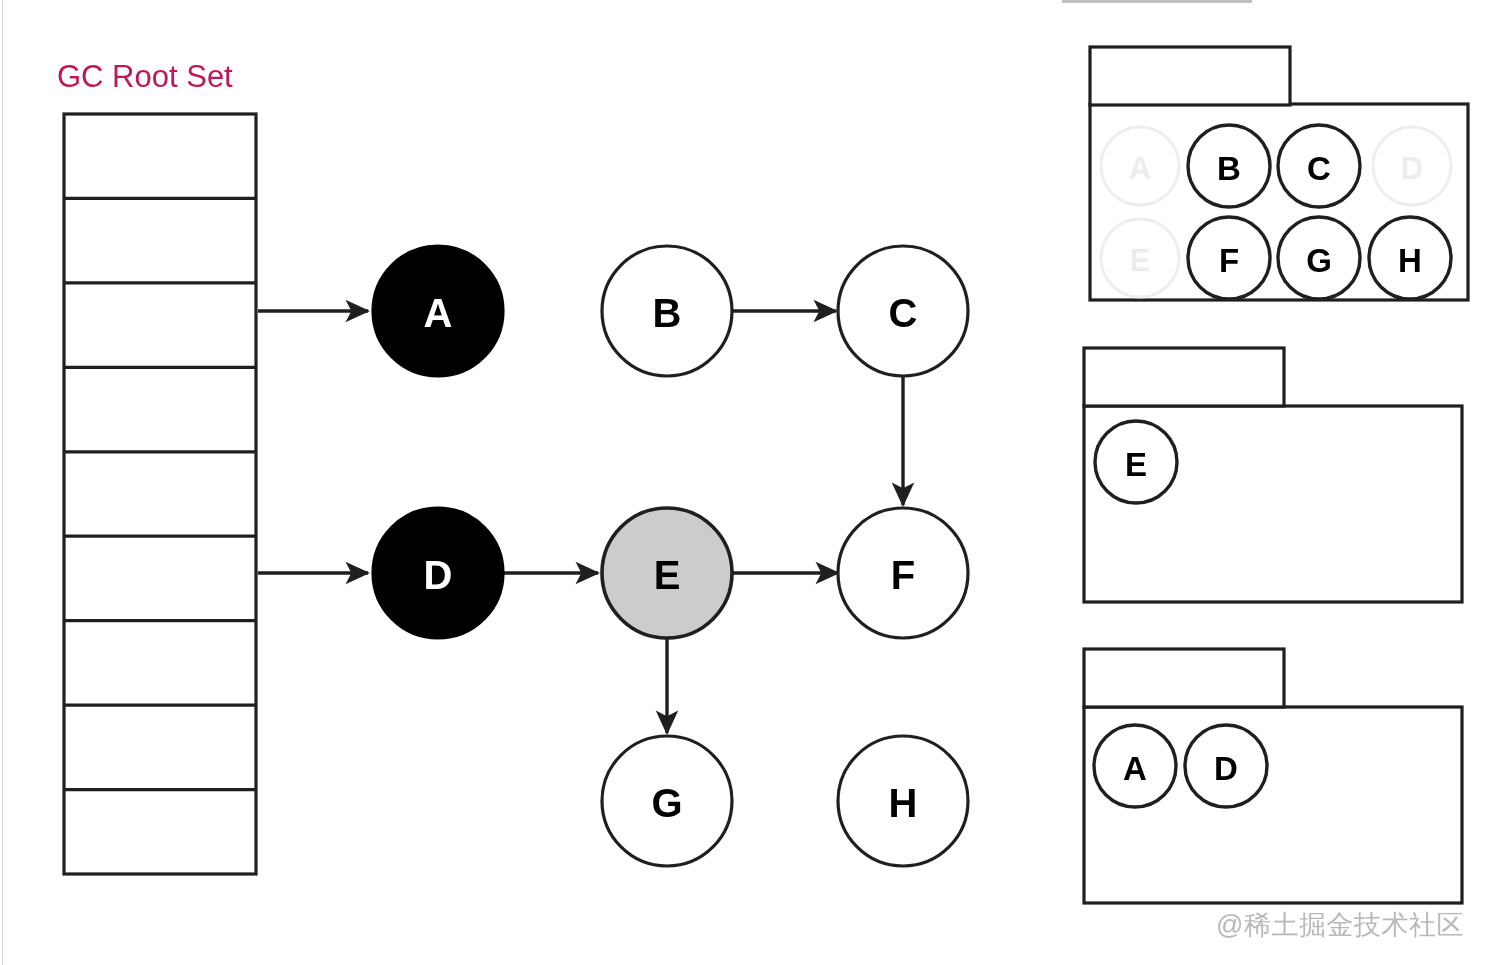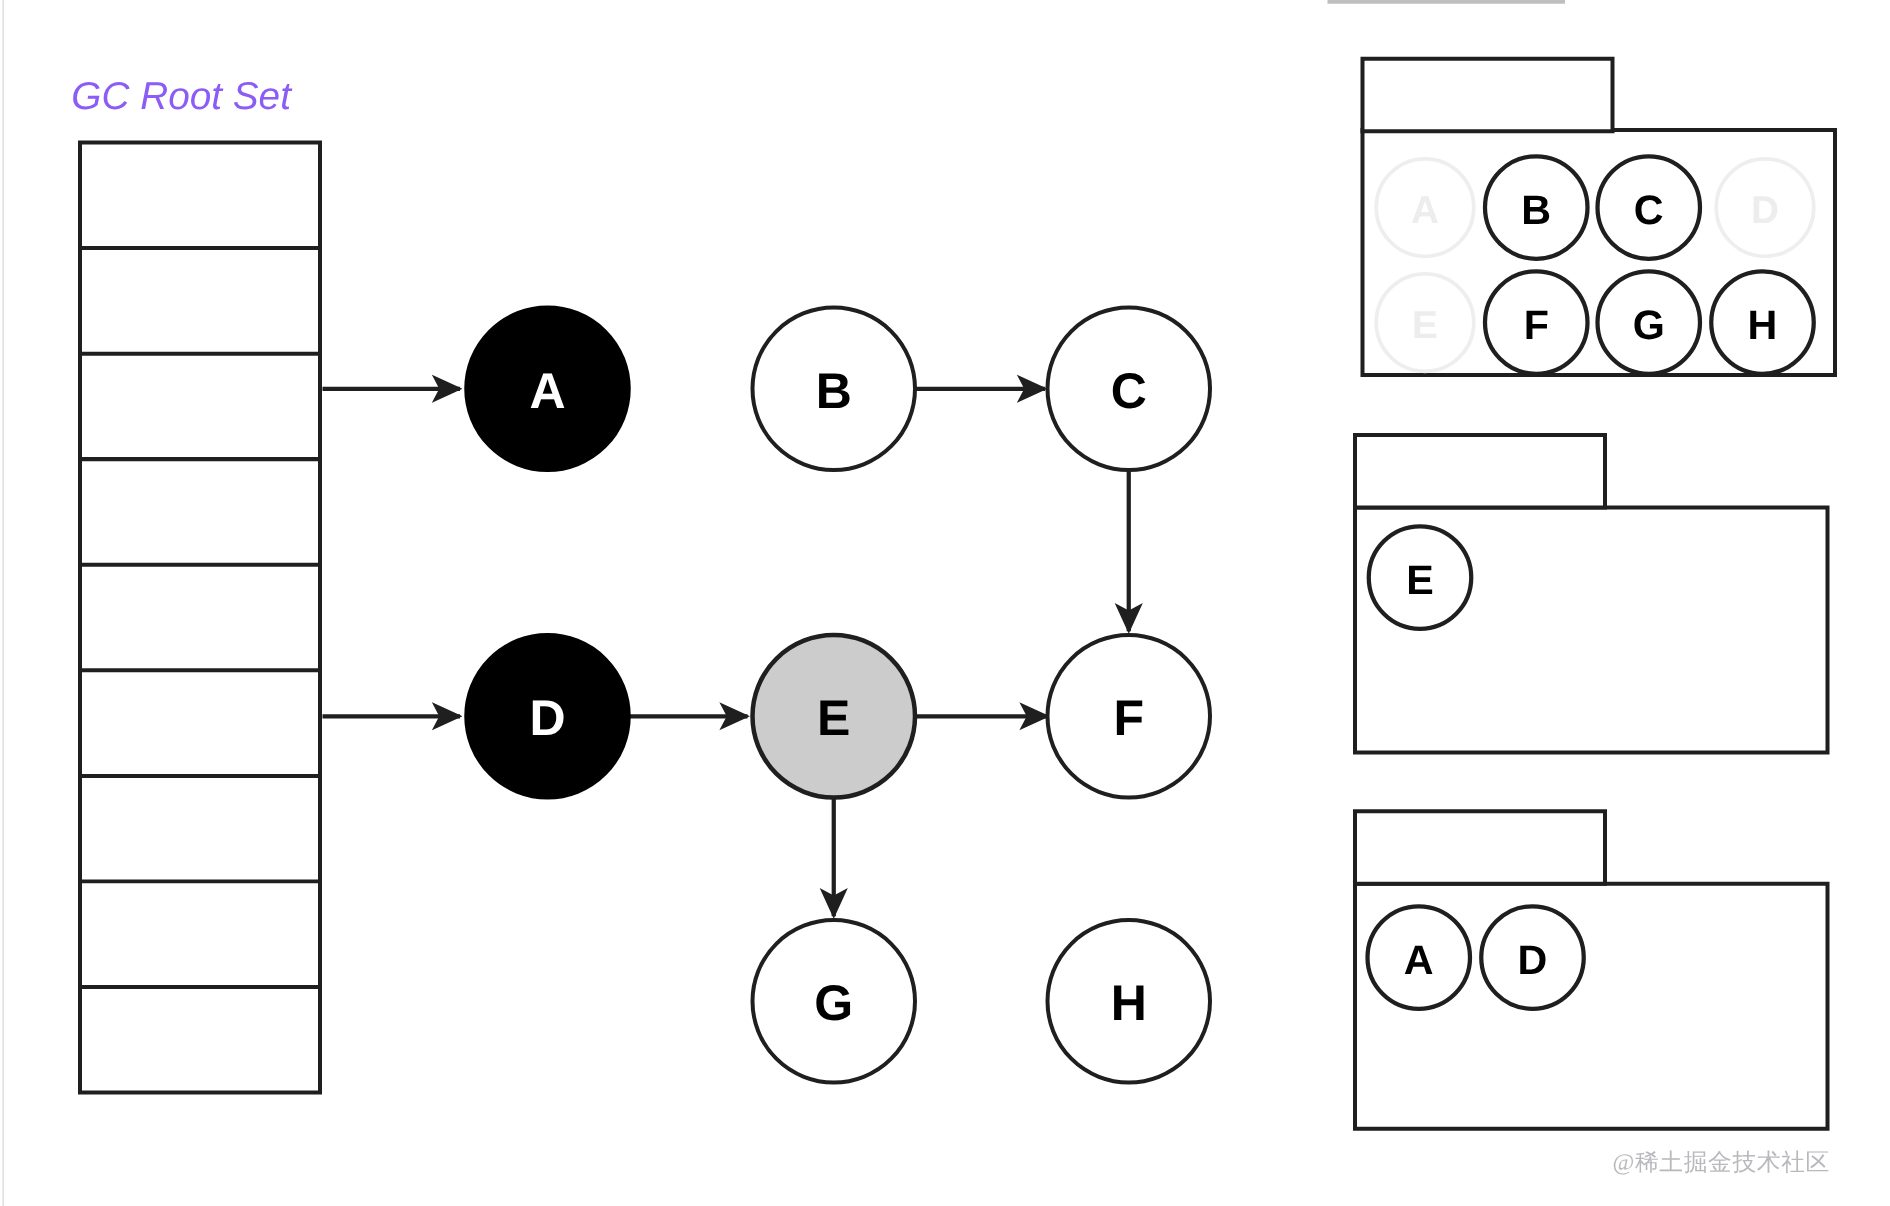--- a/index.html
+++ b/index.html
@@ -37,34 +37,33 @@
     top: 0;
     width: 190px;
     height: 3px;
     background: #8a8a8a;
     opacity: .55;
   }
   .watermark {
     position: absolute;
     right: 48px;
     bottom: 22px;
-    font-size: 19px;
+    font-size: 27px;
     color: #b9b9bd;
     letter-spacing: .5px;
     white-space: nowrap;
-    font-family: Liberation Serif, serif;
+    font-family: Liberation Sans, sans-serif;
   }
   .gc-title {
     position: absolute;
     left: 57px;
     top: 59px;
     font-size: 31px;
-    color: #8b5cf6;
+    color: #be185d;
     white-space: nowrap;
-    font-style: italic;
   }
   .set-label {
     position: absolute;
     font-size: 29px;
     color: #4a4a4a;
     white-space: nowrap;
   }
   svg text.node-label {
     font-family: "Liberation Sans", sans-serif;
     font-weight: bold;

